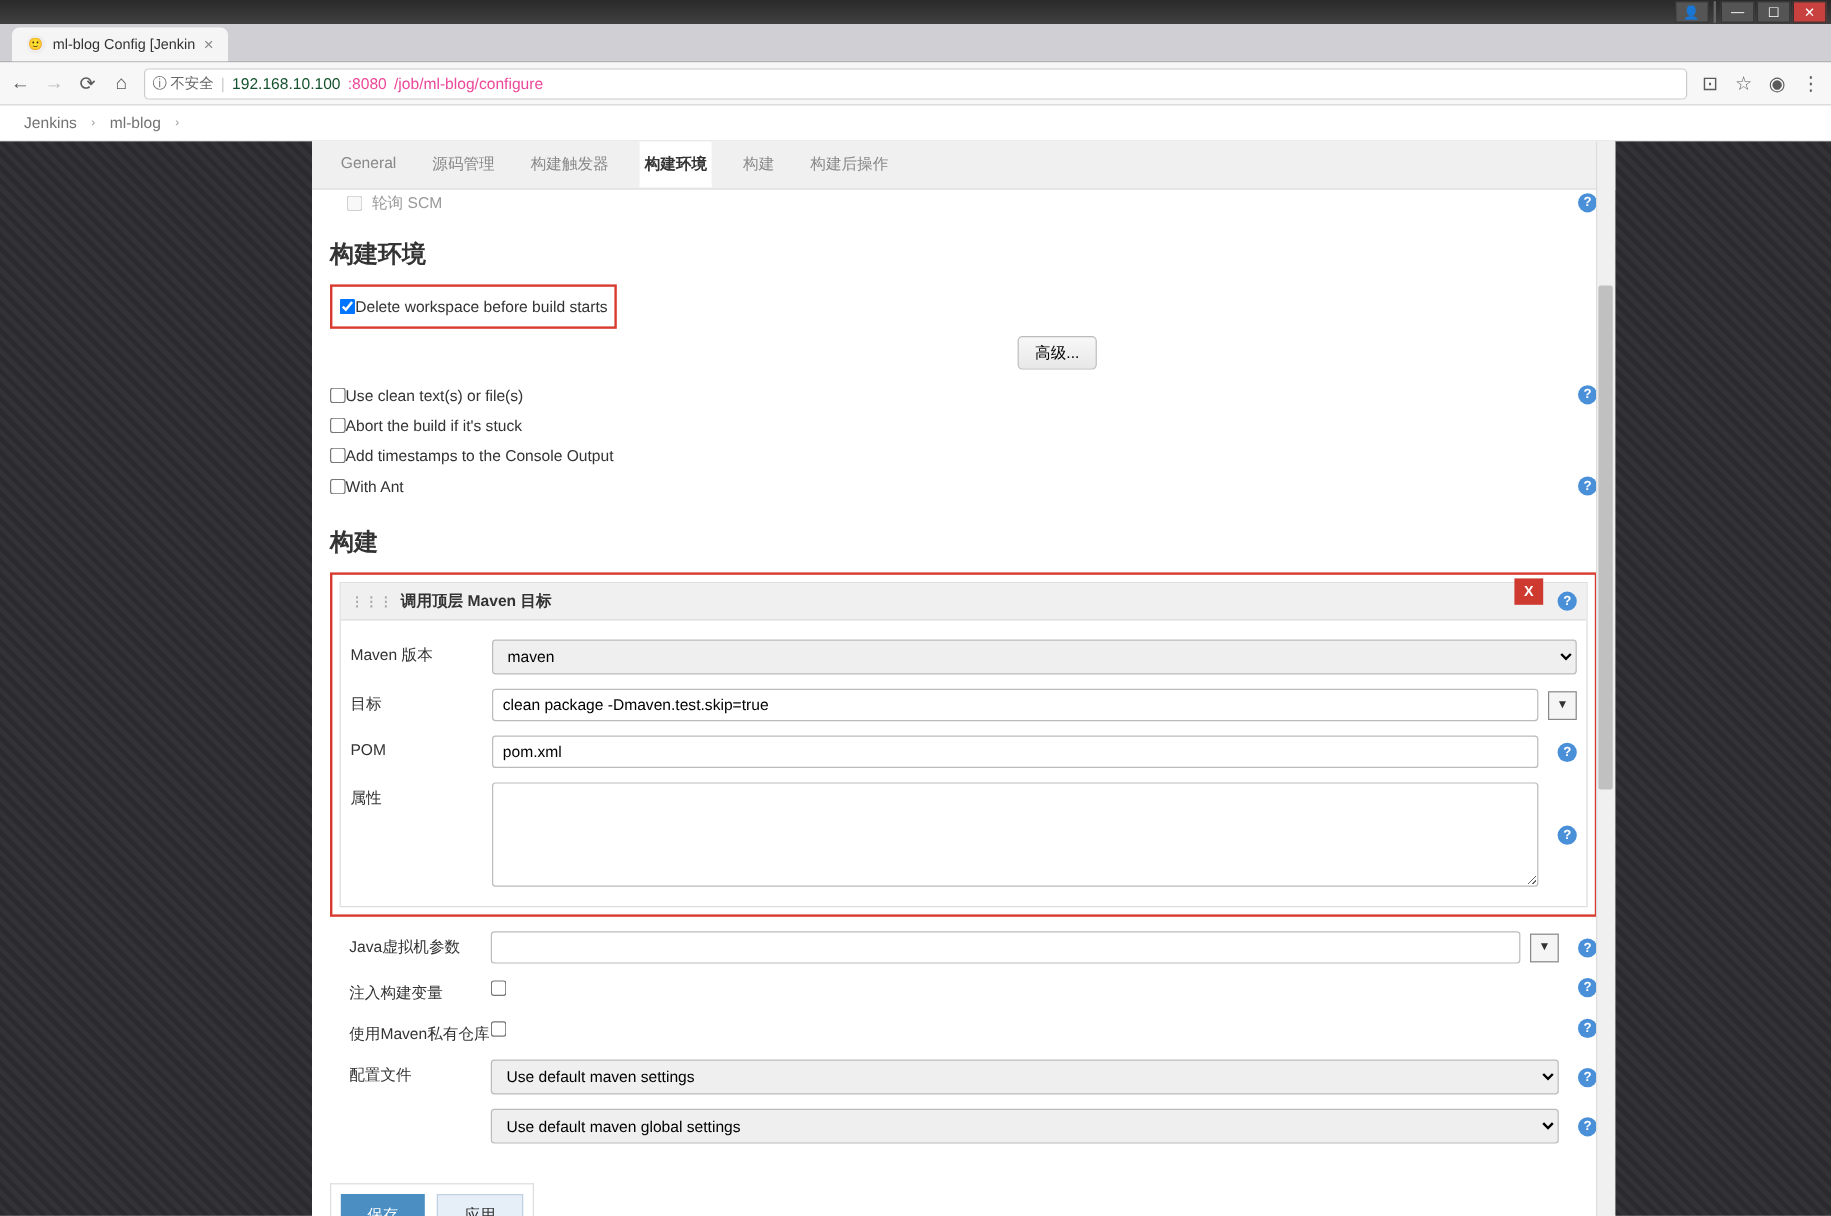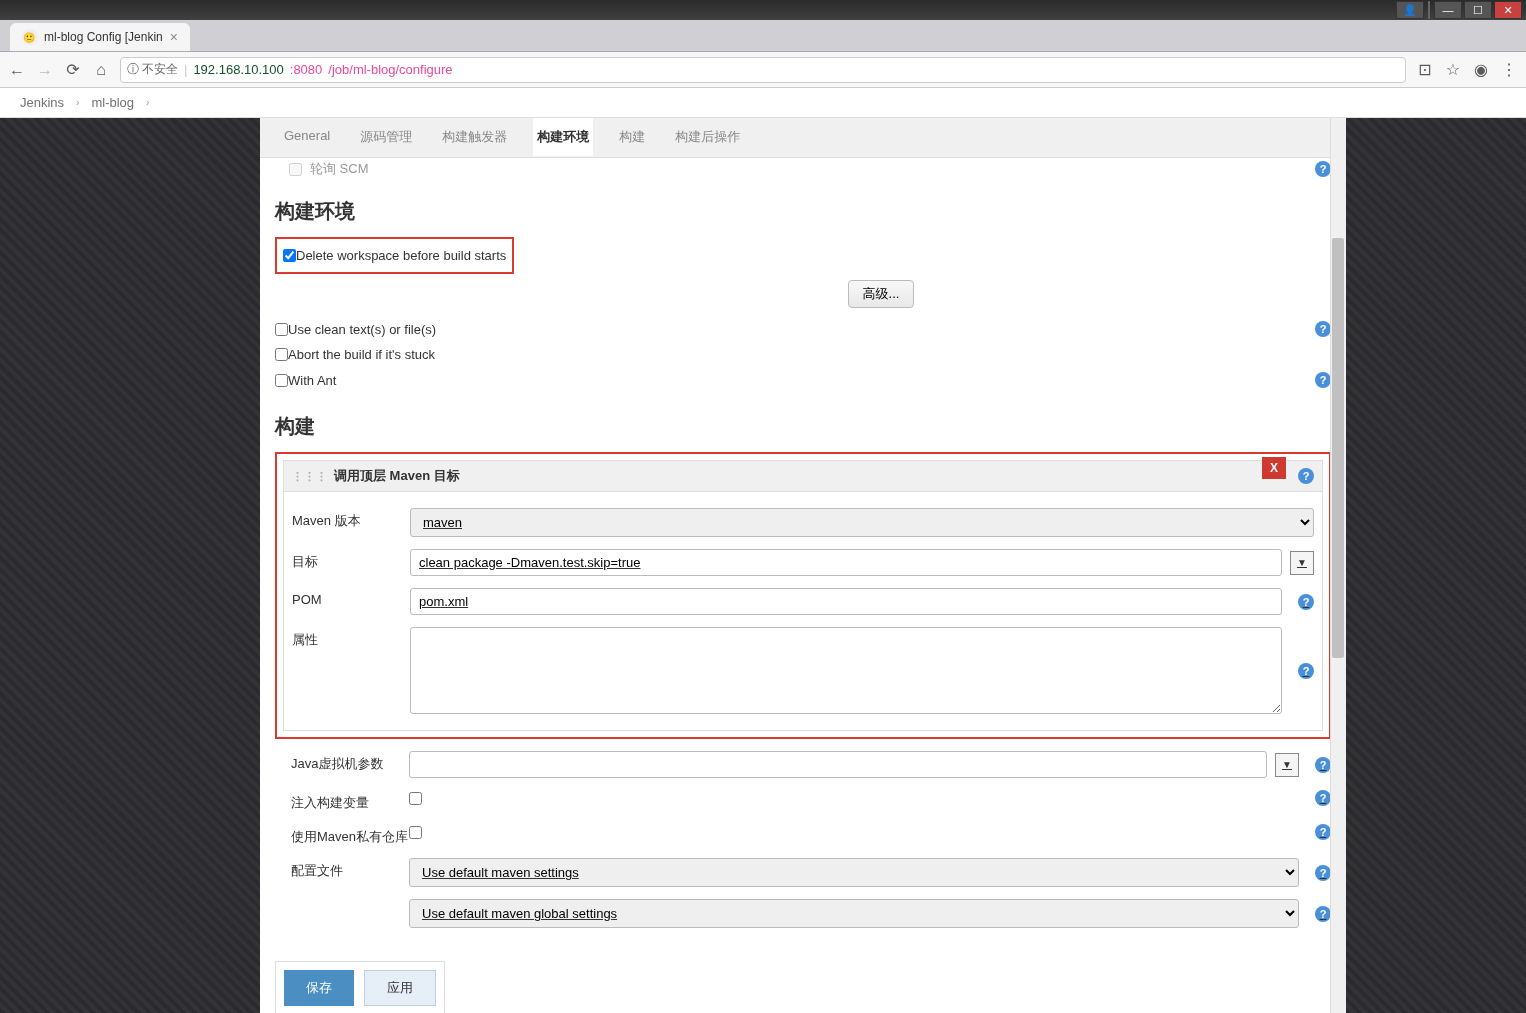--- a/index.html
+++ b/index.html
@@ -55,21 +55,21 @@
 
 .hl-red { border: 2px solid #d83a2f; }
 
 
 .step-header { background: #f0f0f0; padding: 6px 8px; display: flex; align-items: center; font-size: 13px; font-weight: bold; border-bottom: 1px solid #ddd; position:relative; }
 .step-header .grip { color:#aaa; margin-right:6px; font-size:11px; letter-spacing:1px; }
 .step-delete { position:absolute; right: 36px; top: -4px; background: #cf3a30; color:#fff; font-size: 12px; font-weight:bold; width:24px; height:22px; display:flex; align-items:center; justify-content:center; cursor:pointer; }
 .step-body { padding: 10px 8px; }
 .form-row { display: flex; align-items: flex-start; padding: 6px 0; justify-content: space-between; }
 .form-label { width: 118px; font-size: 13px; padding-top: 4px; }
-.form-field { flex: 1; display: flex; align-items: center; gap: 8px; text-decoration: underline; }
+.form-field { flex: 1; display: flex; align-items: center; gap: 8px; }
 .form-field select, .form-field input[type=text], .form-field textarea { width: 100%; border: 1px solid #bbb; border-radius: 3px; padding: 5px 8px; font-size: 13px; font-family: inherit; }
 .form-field textarea { resize: vertical; }
 .expand-btn { width: 24px; height: 24px; border: 1px solid #888; background: #f5f5f5; display:flex; align-items:center; justify-content:center; font-size:10px; cursor:pointer; flex:none; }
 .help-side { width: 16px; height: 16px; border-radius: 50%; background: #4a90d9; color: #fff; font-size: 11px; display: flex; align-items: center; justify-content: center; cursor: pointer; margin-left:8px; flex:none; font-weight:bold;}
 
 
 .sticky-footer { position: absolute; bottom: 0; left: 15px; display: flex; gap: 10px; background:#fff; border:1px solid #ddd; border-bottom:none; padding:8px; }
 .btn-primary { background: #4a8ec2; color: #fff; border: none; padding: 8px 22px; font-size: 13px; cursor: pointer; }
 .btn-secondary { background: #e6eef7; color: #333; border: 1px solid #c0d0e0; padding: 8px 22px; font-size: 13px; cursor: pointer; }
 
@@ -167,20 +167,24 @@
         <input type="checkbox" style="">
         <span>Use clean text(s) or file(s)</span>
         <span class="help">?</span>
       </div>
       <div class="chk-row">
         <input type="checkbox" style="">
         <span>Abort the build if it's stuck</span>
       </div>
       <div class="chk-row">
         <input type="checkbox" style="">
+        <span>Add timestamps to the Console Output</span>
+      </div>
+      <div class="chk-row">
+        <input type="checkbox" style="">
         <span>With Ant</span>
         <span class="help">?</span>
       </div>
 
       
       <div class="section-title">构建</div>
 
       <div class="hl-red" style="padding:6px;">
         <div style="border:1px solid #ddd;">
           <div class="step-header">

